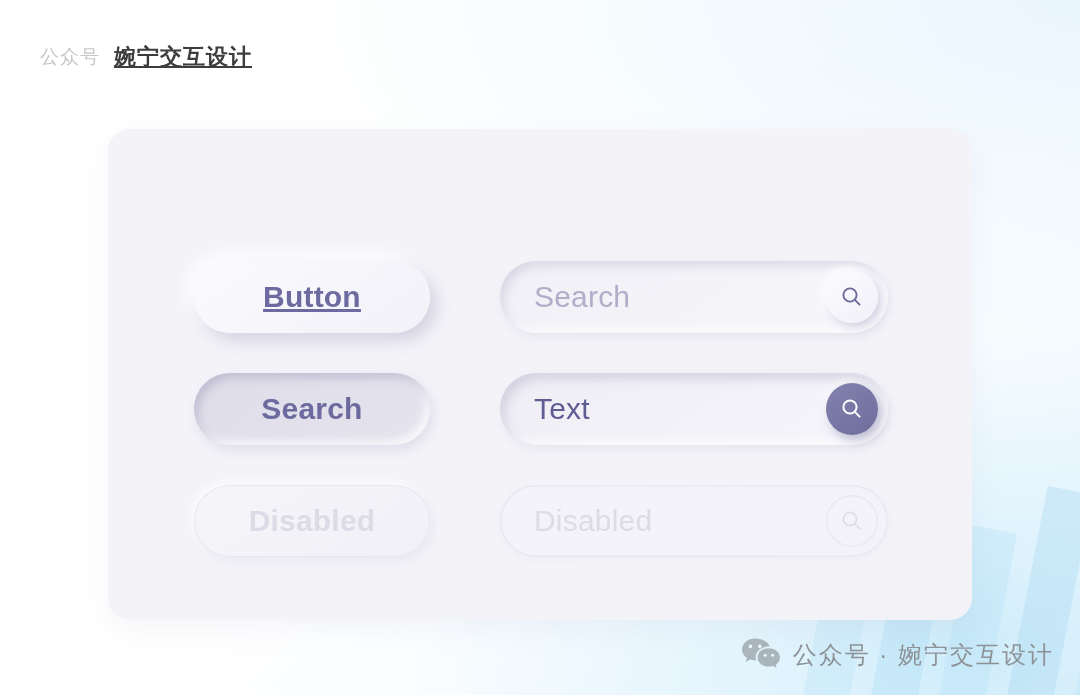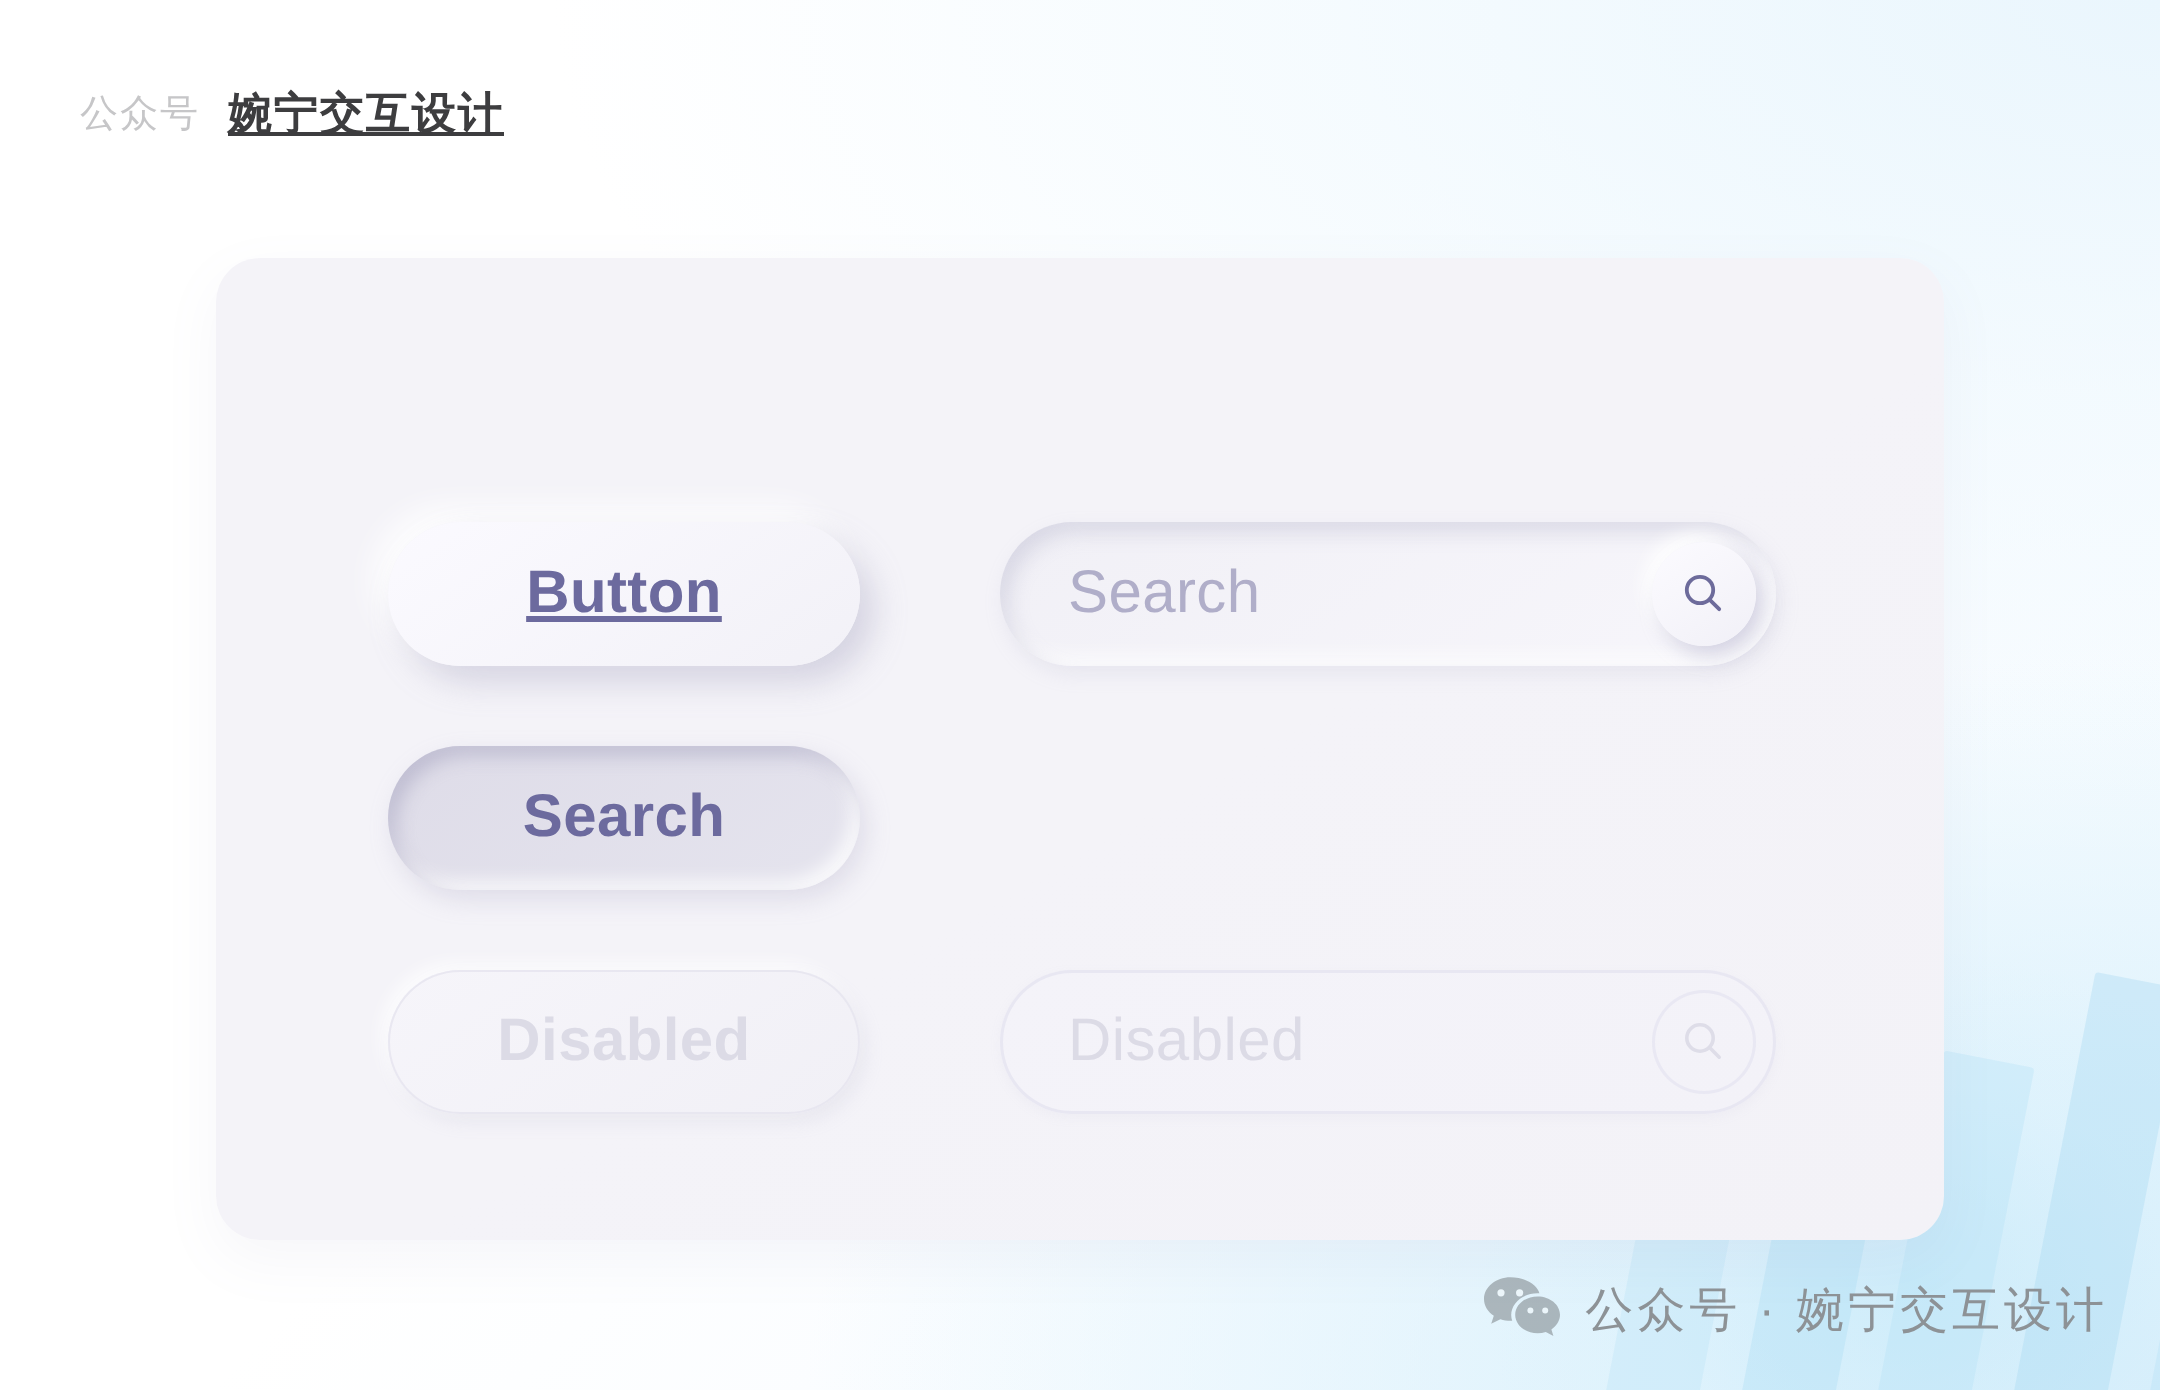--- a/index.html
+++ b/index.html
@@ -283,20 +283,29 @@
               <circle cx="11" cy="11" r="6.6" fill="none" stroke="#6d6b9b" stroke-width="1.9"></circle>
               <line x1="15.9" y1="15.9" x2="20.6" y2="20.6" stroke="#6d6b9b" stroke-width="1.9" stroke-linecap="round"></line>
             </svg>
           </span>
         </div>
       </div>
 
       <div class="row">
         <button class="btn btn-pressed">Search</button>
 
+        <div class="field field-active">
+          <span class="field-text t-value">Text</span>
+          <span class="icon-btn icon-filled">
+            <svg class="glyph" width="26" height="26" viewBox="0 0 26 26">
+              <circle cx="11" cy="11" r="6.6" fill="none" stroke="#ffffff" stroke-width="2"></circle>
+              <line x1="15.9" y1="15.9" x2="20.6" y2="20.6" stroke="#ffffff" stroke-width="2" stroke-linecap="round"></line>
+            </svg>
+          </span>
+        </div>
       </div>
 
       <div class="row">
         <button class="btn btn-disabled">Disabled</button>
 
         <div class="field field-disabled">
           <span class="field-text t-disabled">Disabled</span>
           <span class="icon-btn icon-ghost">
             <svg class="glyph" width="26" height="26" viewBox="0 0 26 26">
               <circle cx="11" cy="11" r="6.6" fill="none" stroke="#dedde8" stroke-width="1.8"></circle>

